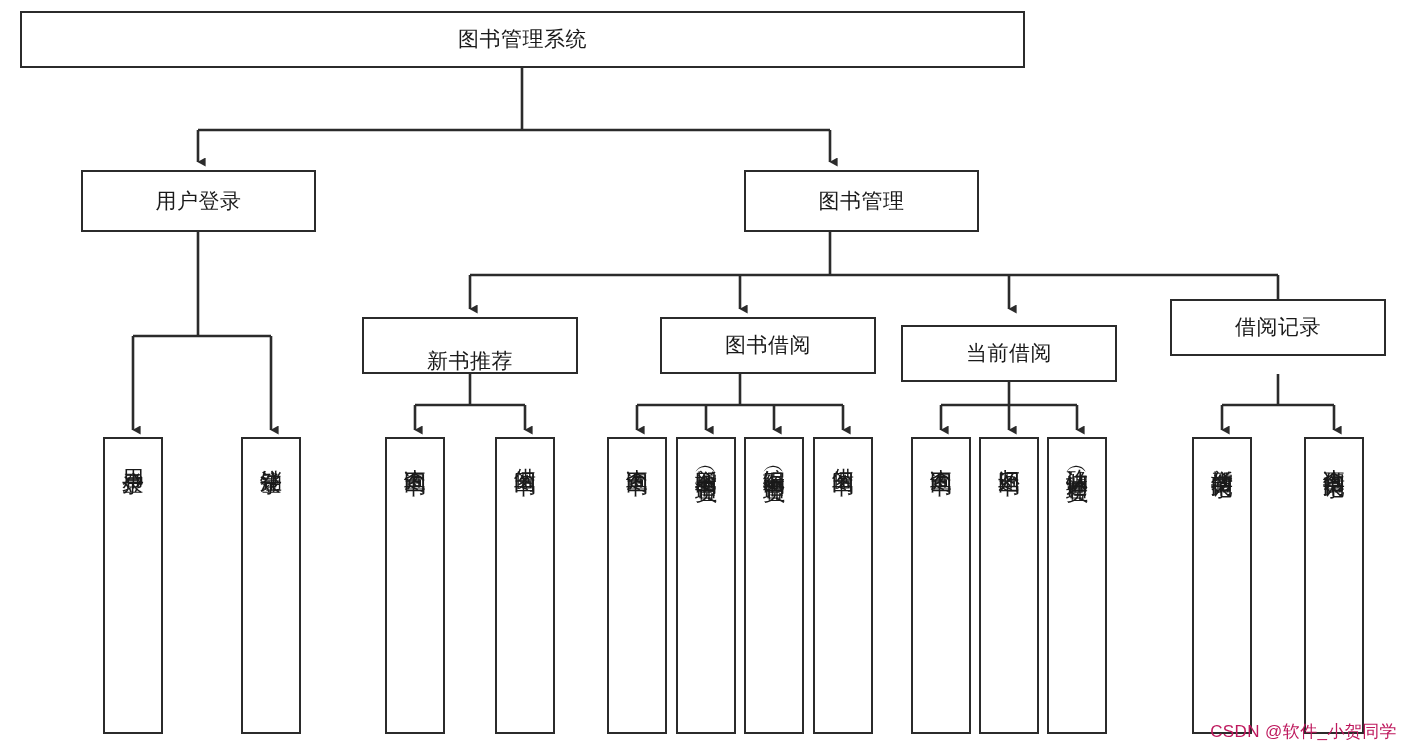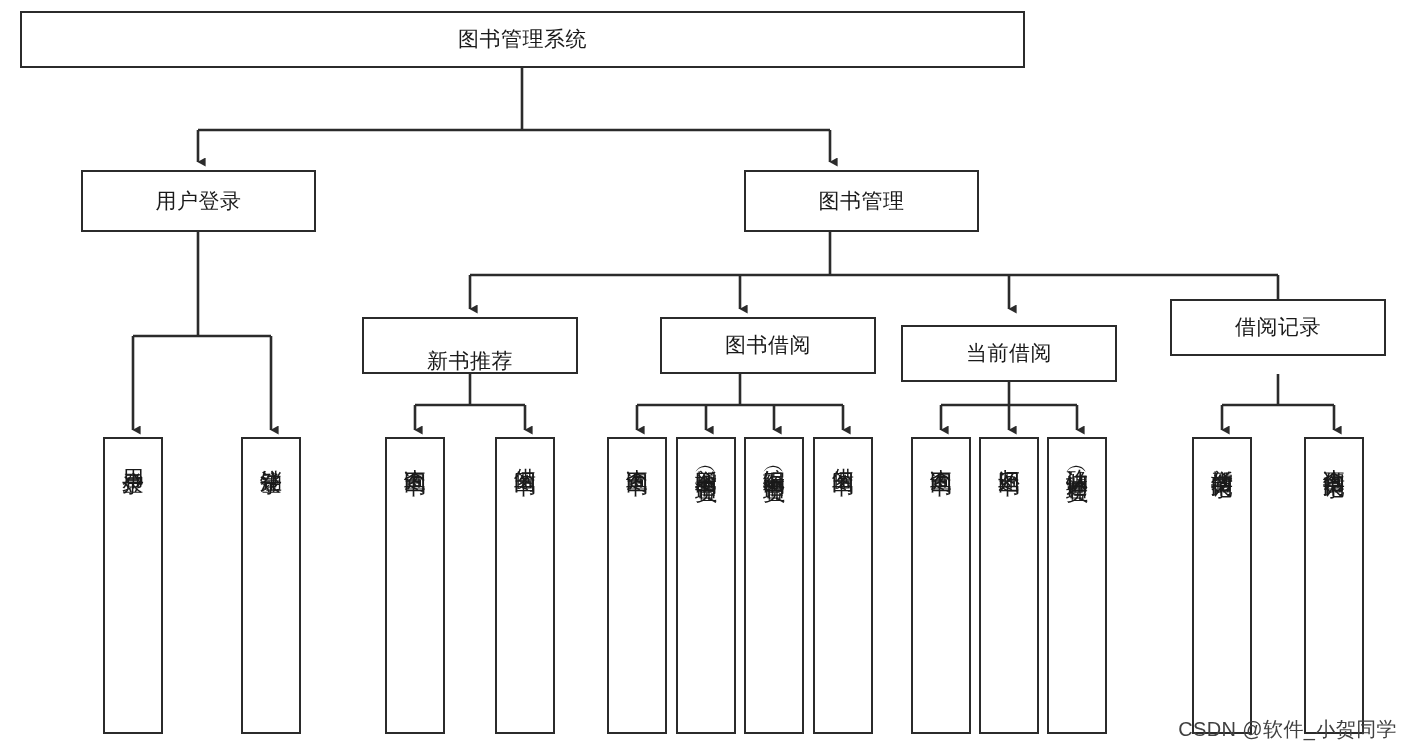--- a/index.html
+++ b/index.html
@@ -39,22 +39,22 @@
     text-orientation:upright;
     font-size:22px;
     line-height:1.18;
     letter-spacing:2px;
     white-space:nowrap;
   }
   .watermark{
     position:absolute;
     right:8px;
     bottom:4px;
-    font-size:20px;
-    color:#404040;
+    font-size:17px;
+    color:#be185d;
     letter-spacing:0.4px;
     white-space:nowrap;
     pointer-events:none;
   }
 </style>
 </head>
 <body>
 
 <div id="stage">
 

